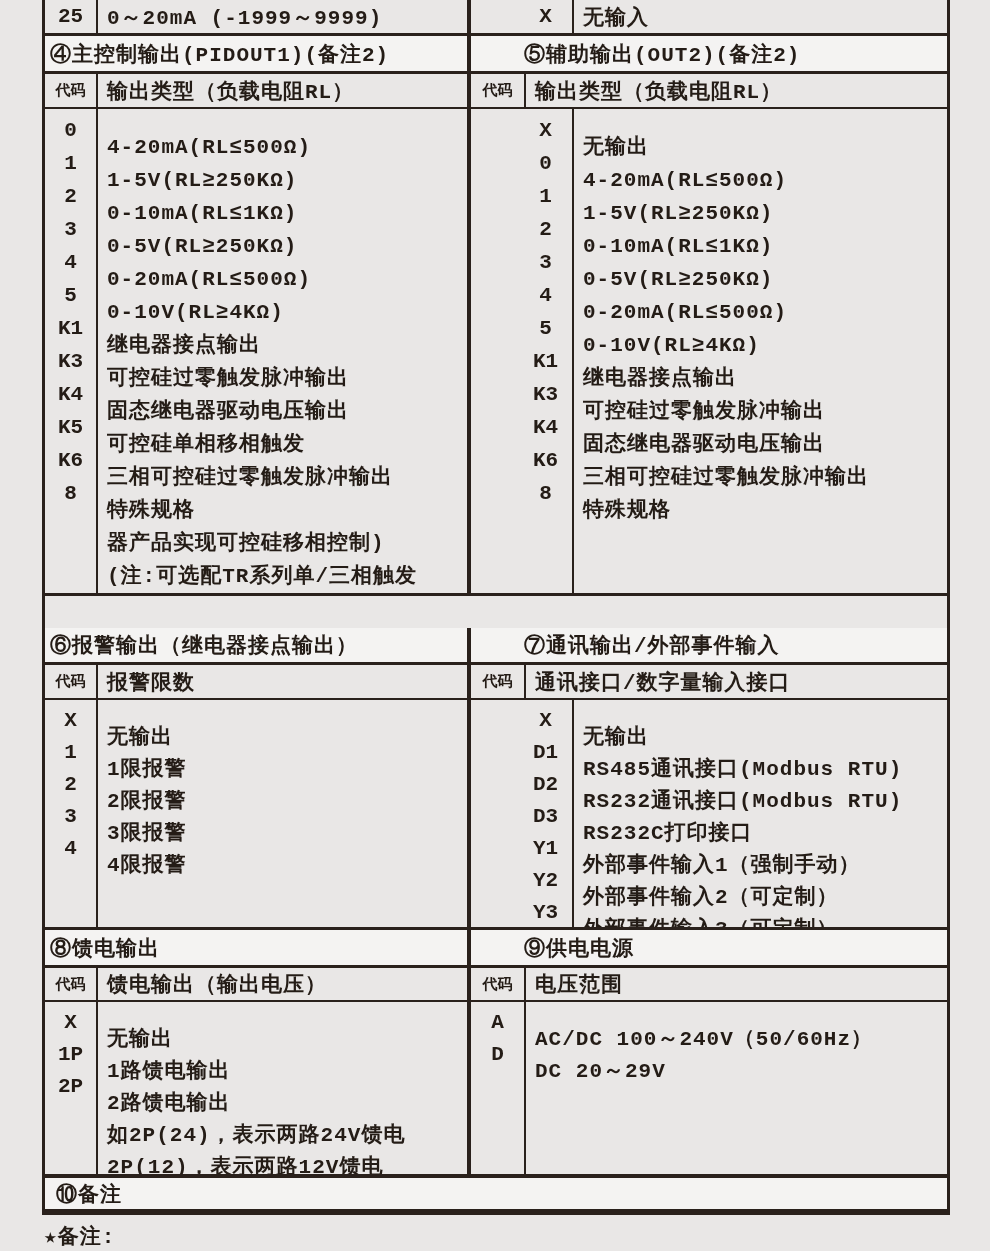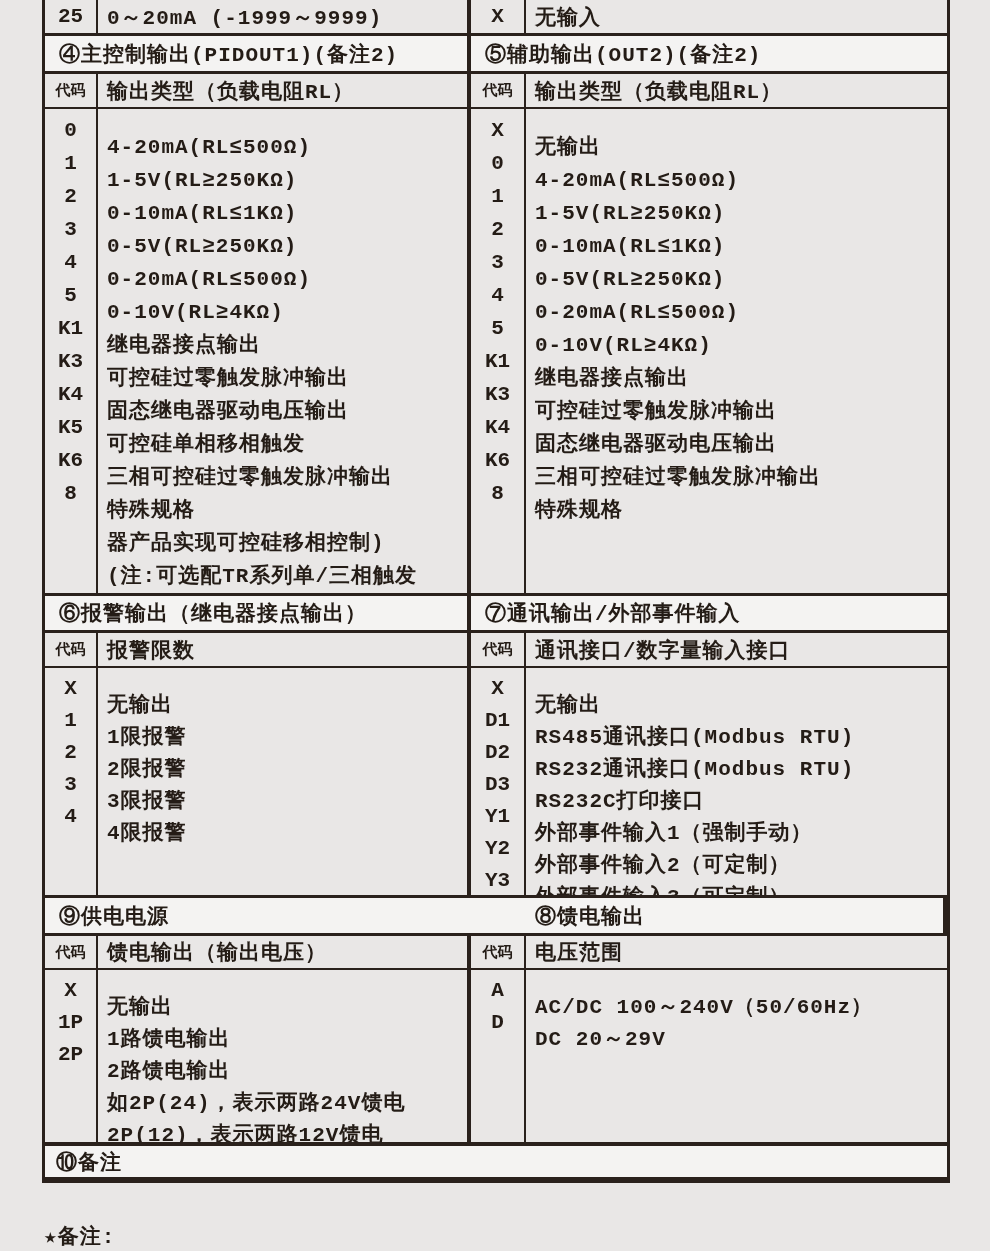--- a/index.html
+++ b/index.html
@@ -16,42 +16,42 @@
     font-family:"Liberation Mono","DejaVu Sans Mono",monospace;
     font-weight:bold;font-size:21px;
   }
   .tbl{
     position:absolute;left:42px;top:0;width:908px;box-sizing:border-box;
     border-left:3px solid var(--ln);border-right:3px solid var(--ln);
     border-bottom:4px solid var(--ln);background:var(--bg);
   }
   .row{display:flex;box-sizing:border-box;width:100%;}
   .bb2{border-bottom:2px solid var(--ln);}
-  .bb3{border-bottom:3px solid var(--ln);}
+  .bb3{border-bottom:3px solid var(--ln);gap:48px;}
   .bb4{border-bottom:4px solid var(--ln);}
   .h-top{height:36px;}
   .h-band{height:38px;}
-  .h-band2{height:37px;}
+  .h-band2{height:37px;margin-top:32px;}
   .h-sub{height:35px;}
   .h-sub3{height:34px;}
   .h-b1{height:487px;}
   .h-b2{height:230px;}
   .h-b3{height:176px;}
   .h-band10{height:33px;}
   .h-note{height:36px;}
   .half{display:flex;box-sizing:border-box;}
   .half.l{width:426px;border-right:4px solid var(--ln);}
   .half.r{flex:1;}
   .codecell{width:53px;box-sizing:border-box;border-right:2px solid var(--ln);
     display:flex;align-items:center;justify-content:center;white-space:nowrap;}
   .half.r .codecell{width:55px;}
   .desccell{flex:1;display:flex;align-items:center;padding-left:9px;
     white-space:nowrap;letter-spacing:1px;overflow:hidden;}
   .bandrow{background:var(--band);}
-  .band-cell{display:flex;align-items:center;padding-left:14px;
+  .band-cell{display:flex;align-items:center;padding-left:5px;
     white-space:nowrap;letter-spacing:1px;box-sizing:border-box;}
   .subcode{font-size:15px;letter-spacing:0;}
   .codes{width:53px;box-sizing:border-box;border-right:2px solid var(--ln);
     padding-top:5px;}
   .half.r .codes{width:55px;}
   .descs{flex:1;padding-left:9px;padding-top:22px;overflow:hidden;}
   .ln{height:33px;line-height:33px;white-space:nowrap;}
   .codes .ln{text-align:center;letter-spacing:0;}
   .descs .ln{text-align:left;letter-spacing:1px;}
   .h-b2 .ln,.h-b3 .ln{height:32px;line-height:32px;}
@@ -207,22 +207,22 @@
             <div class="ln">RS232通讯接口(Modbus RTU)</div>
             <div class="ln">RS232C打印接口</div>
             <div class="ln">外部事件输入1（强制手动）</div>
             <div class="ln">外部事件输入2（可定制）</div>
             <div class="ln">外部事件输入3（可定制）</div>
           </div>
       </div>
     </div>
 
     <div class="row h-band bb3 bandrow">
+      <div class="half l band-cell">⑧馈电输出</div>
       <div class="half r band-cell">⑨供电电源</div>
-      <div class="half l band-cell">⑧馈电输出</div>
     </div>
     <div class="row h-sub3 bb2">
       <div class="half l">
         <div class="codecell subcode">代码</div>
         <div class="desccell">馈电输出（输出电压）</div>
       </div>
       <div class="half r">
         <div class="codecell subcode">代码</div>
         <div class="desccell">电压范围</div>
       </div>

